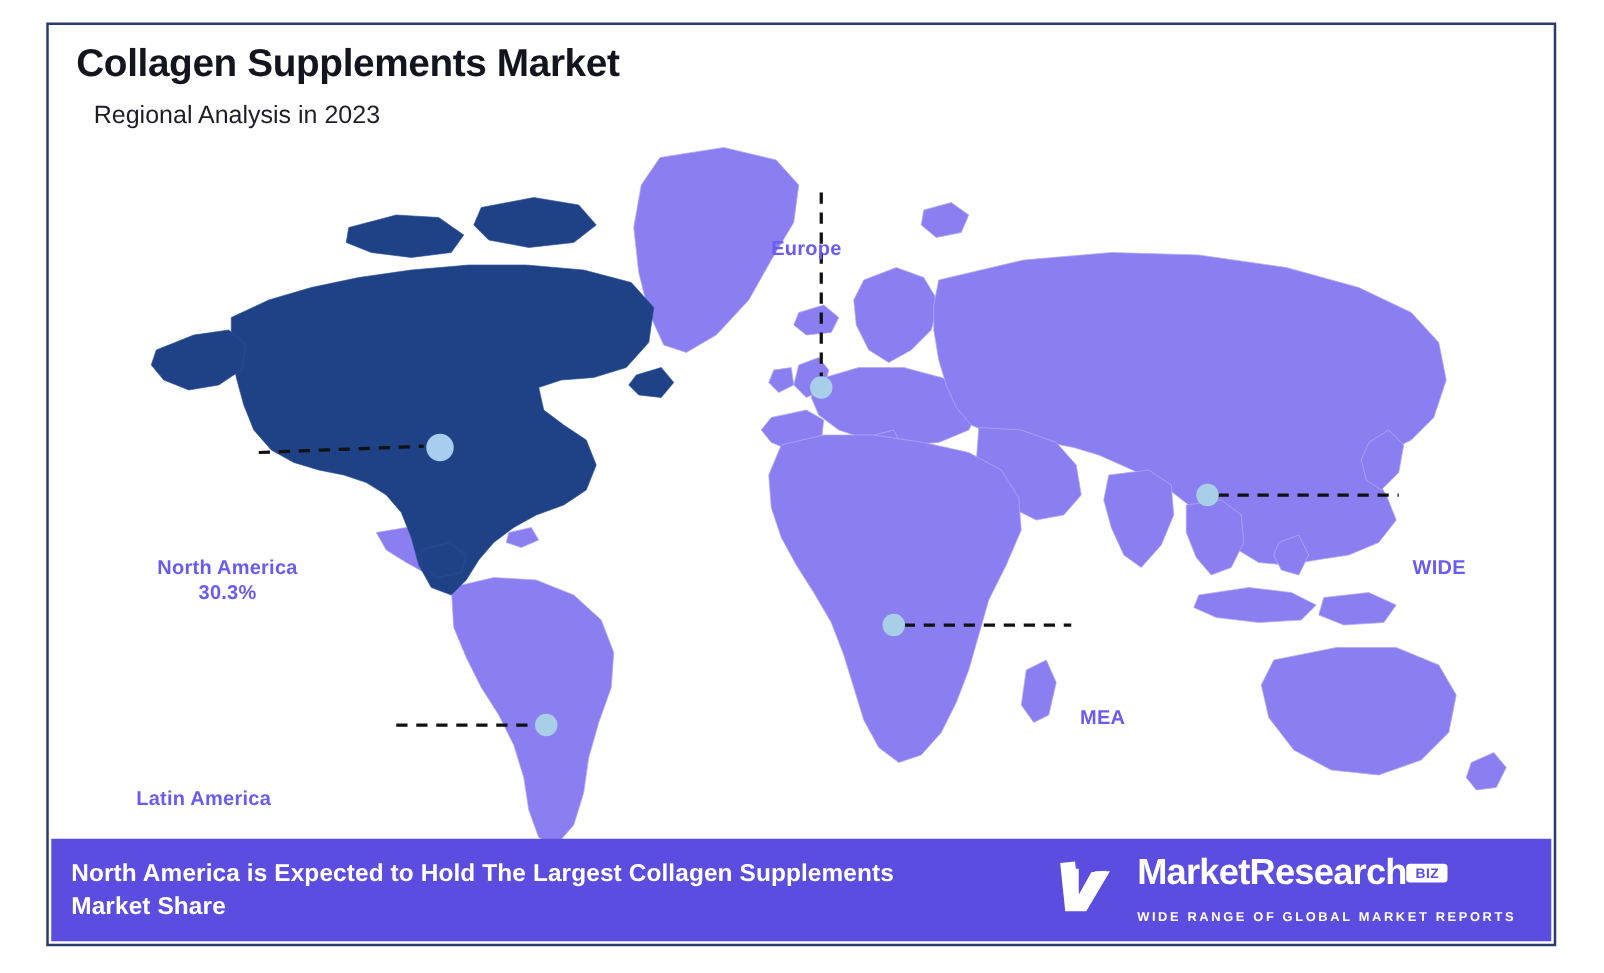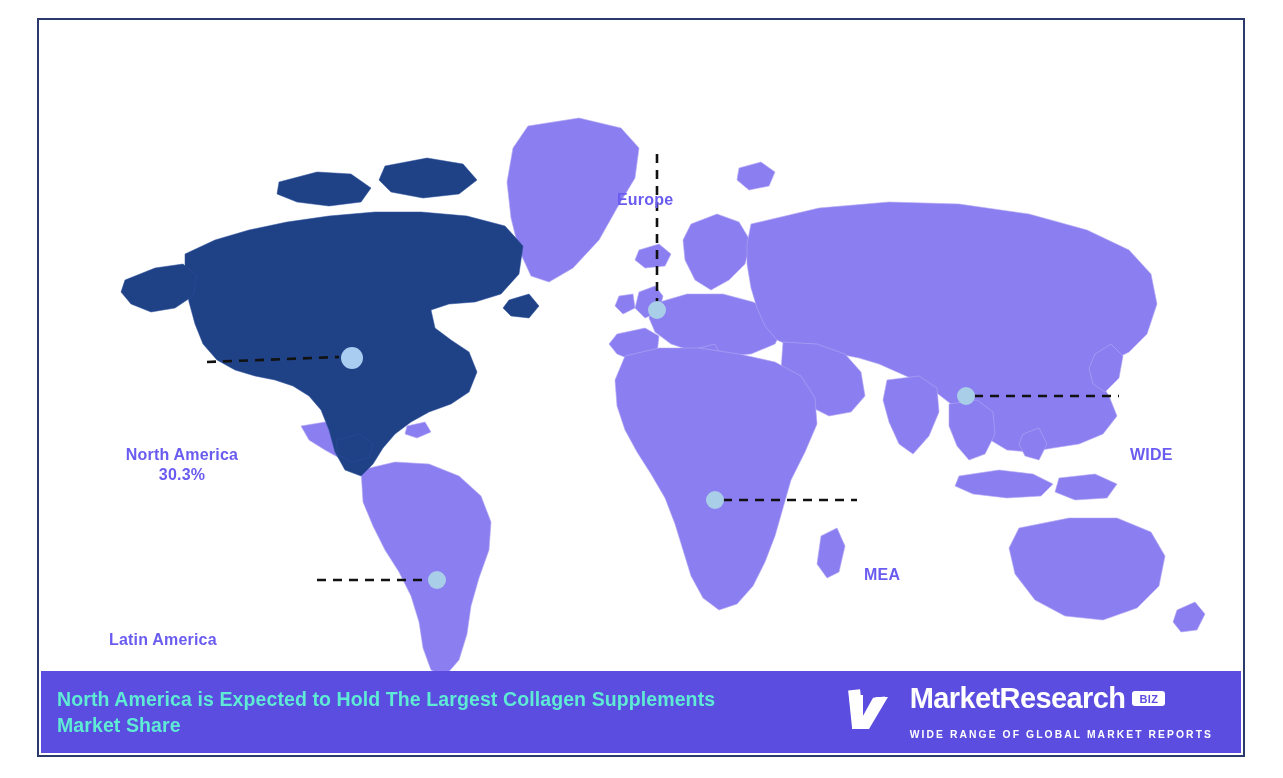--- a/index.html
+++ b/index.html
@@ -83,35 +83,35 @@
     width: calc(100% - 4px);
     height: 82px;
     background: #5b4de0;
     display: flex;
     align-items: center;
     justify-content: space-between;
     box-sizing: border-box;
     padding: 0 28px 0 16px;
   }
   .banner-text {
-    color: #5eead4;
+    color: #ffffff;
     font-size: 19.5px;
     font-weight: bold;
     line-height: 1.35;
     max-width: 700px;
     letter-spacing: 0.1px;
   }
   .logo {
     display: flex;
     align-items: center;
     gap: 12px;
   }
   .logo-mark { width: 52px; height: 54px; flex: none; }
   .logo-textblock { display: flex; flex-direction: column; }
-  .logo-row { display: flex; align-items: center; gap: 7px; }
+  .logo-row { display: flex; align-items: center; }
   .logo-name {
     color: #ffffff;
     font-size: 29px;
     font-weight: bold;
     letter-spacing: -0.6px;
     line-height: 1;
   }
   .logo-biz {
     background: #ffffff;
     color: #5b4de0;
@@ -129,20 +129,24 @@
     letter-spacing: 2.1px;
     margin-top: 16px;
     white-space: nowrap;
   }
 </style>
 </head>
 <body>
 
 <div id="infographic">
 
+  <div class="header">
+    <h1 class="title">Collagen Supplements Market</h1>
+    <div class="subtitle">Regional Analysis in 2023</div>
+  </div>
 
   <div class="map-wrap">
     <svg class="map-svg" viewBox="0 0 1204 570" preserveAspectRatio="none">
       <g fill="#8b7ef0" stroke="#b3a9f5" stroke-width="0.6">
 
         <path d="M489,22 L540,14 L582,24 L600,44 L596,74 L578,104 L560,136 L534,164 L510,178 L492,172 L480,146 L472,114 L468,78 L474,44 Z"></path>
 
         <path d="M600,146 L620,140 L632,150 L626,162 L606,164 L596,156 Z"></path>
 
         <path d="M652,120 L678,110 L700,118 L712,138 L706,160 L690,176 L672,186 L656,176 L646,156 L644,136 Z"></path>

